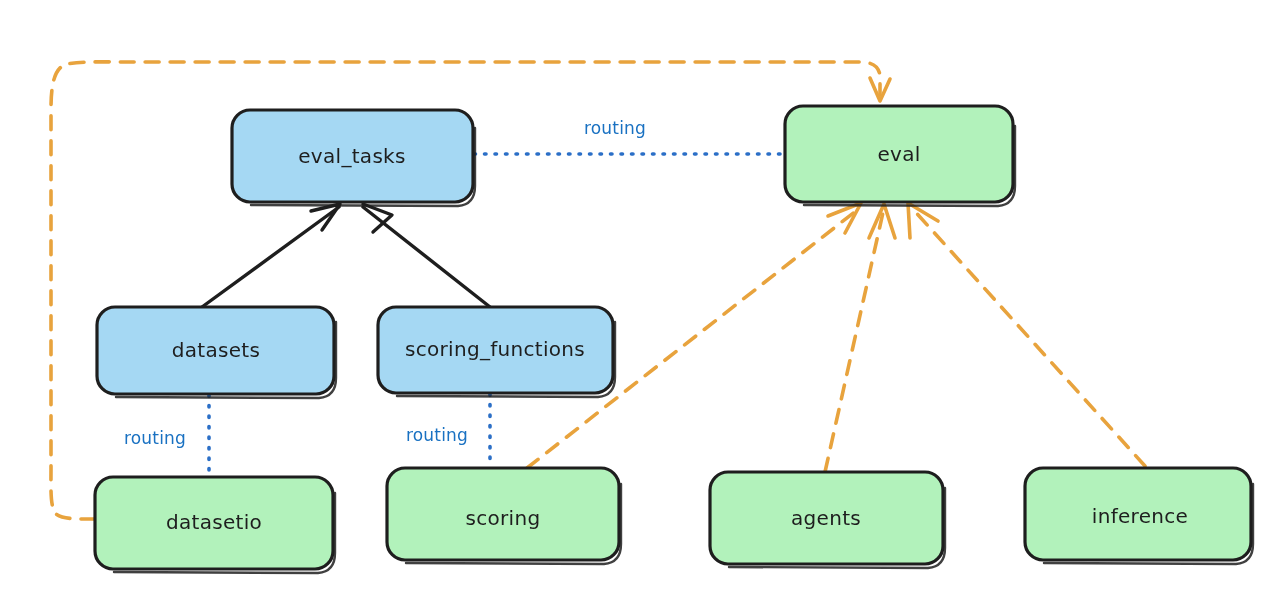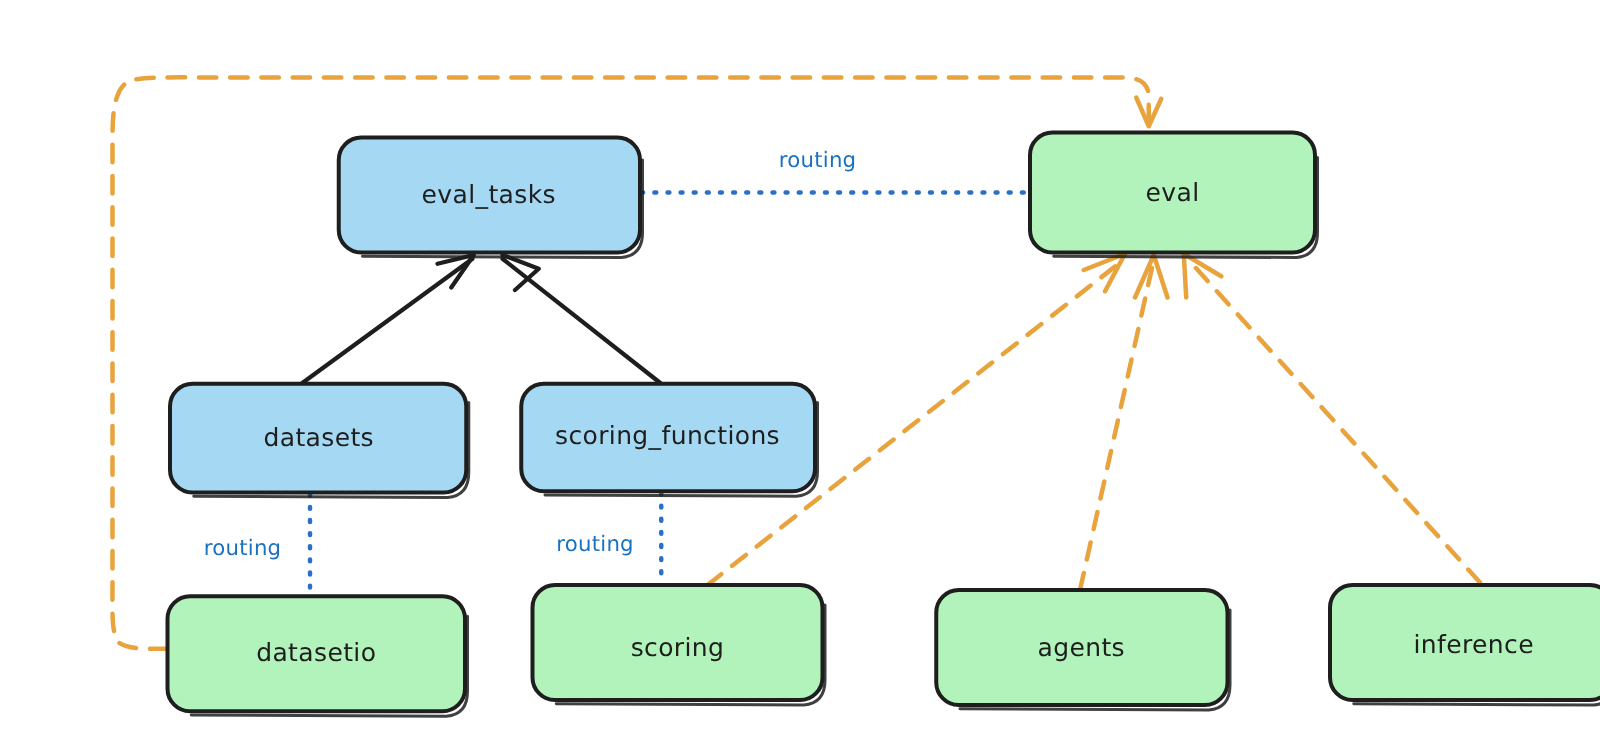--- a/index.html
+++ b/index.html
@@ -11,21 +11,20 @@
     width: 1280px;
     height: 596px;
     overflow: hidden;
     font-family: "DejaVu Sans", sans-serif;
   }
   #diagram-root {
     position: relative;
     width: 1184px;
     height: 596px;
     background: #ffffff;
-    margin-left: 39px;
   }
   svg#diagram-svg {
     position: absolute;
     left: 0;
     top: 0;
     width: 1280px;
     height: 596px;
     display: block;
   }
   .node-shape {

